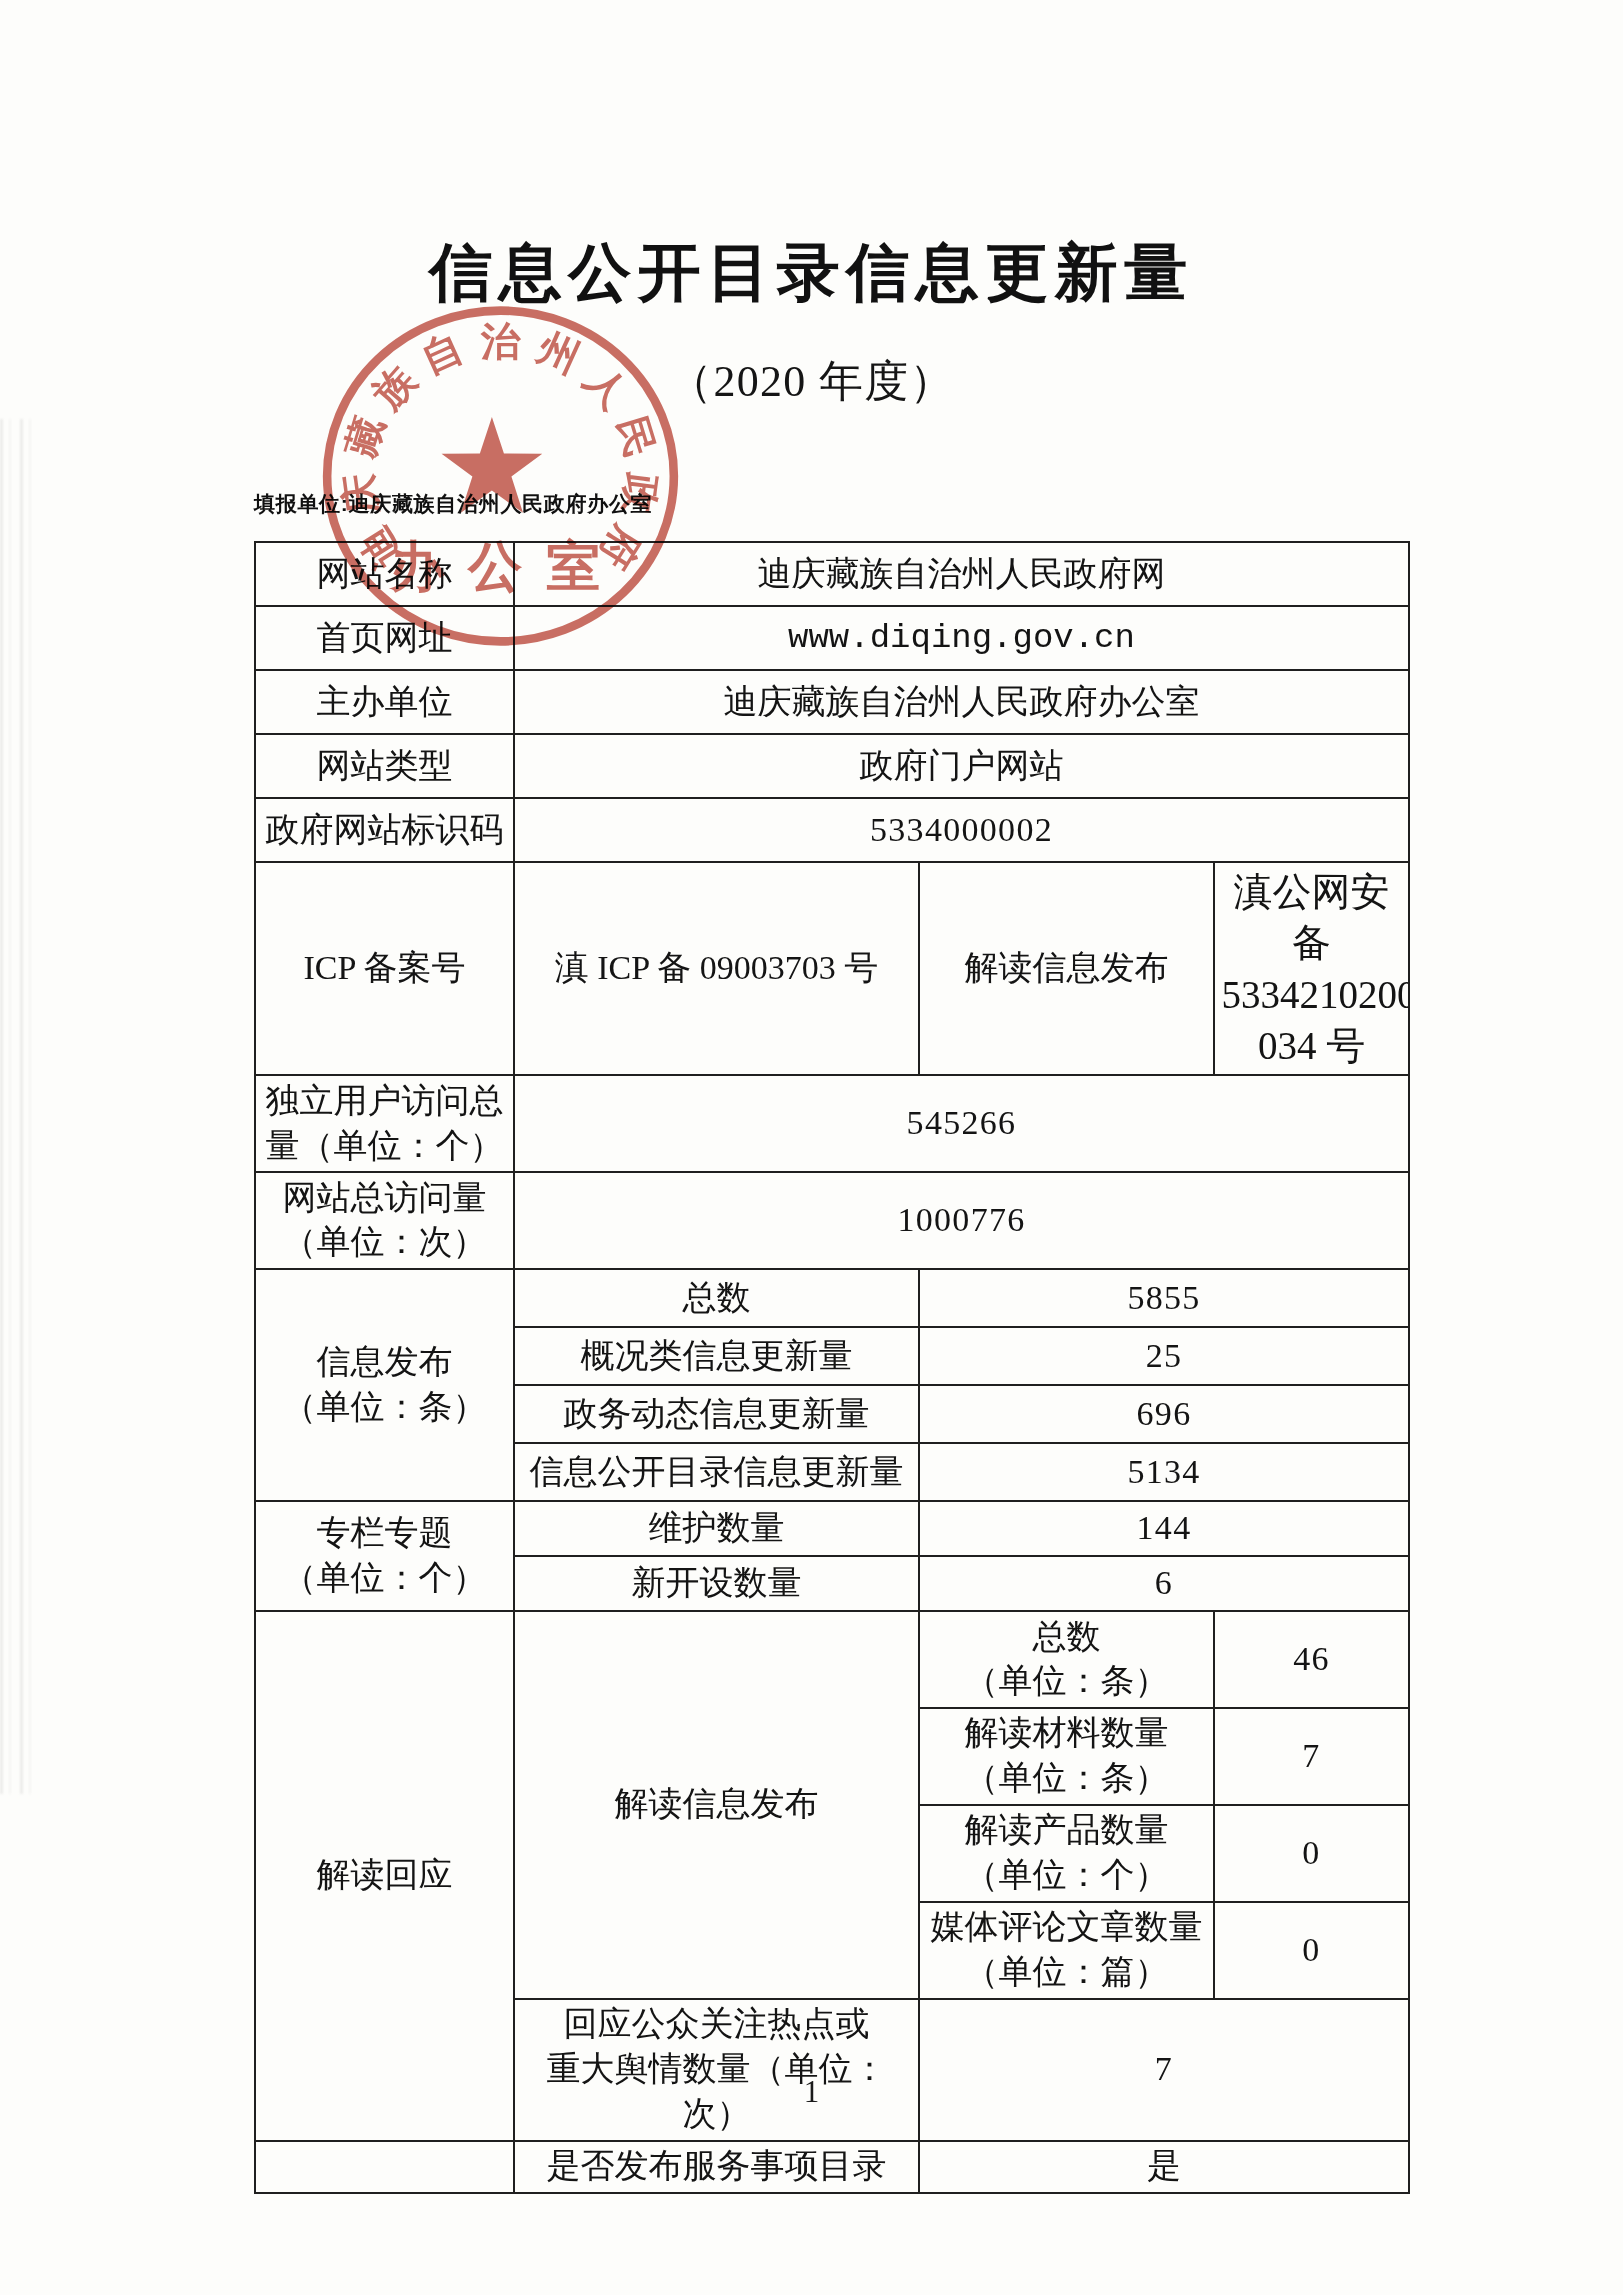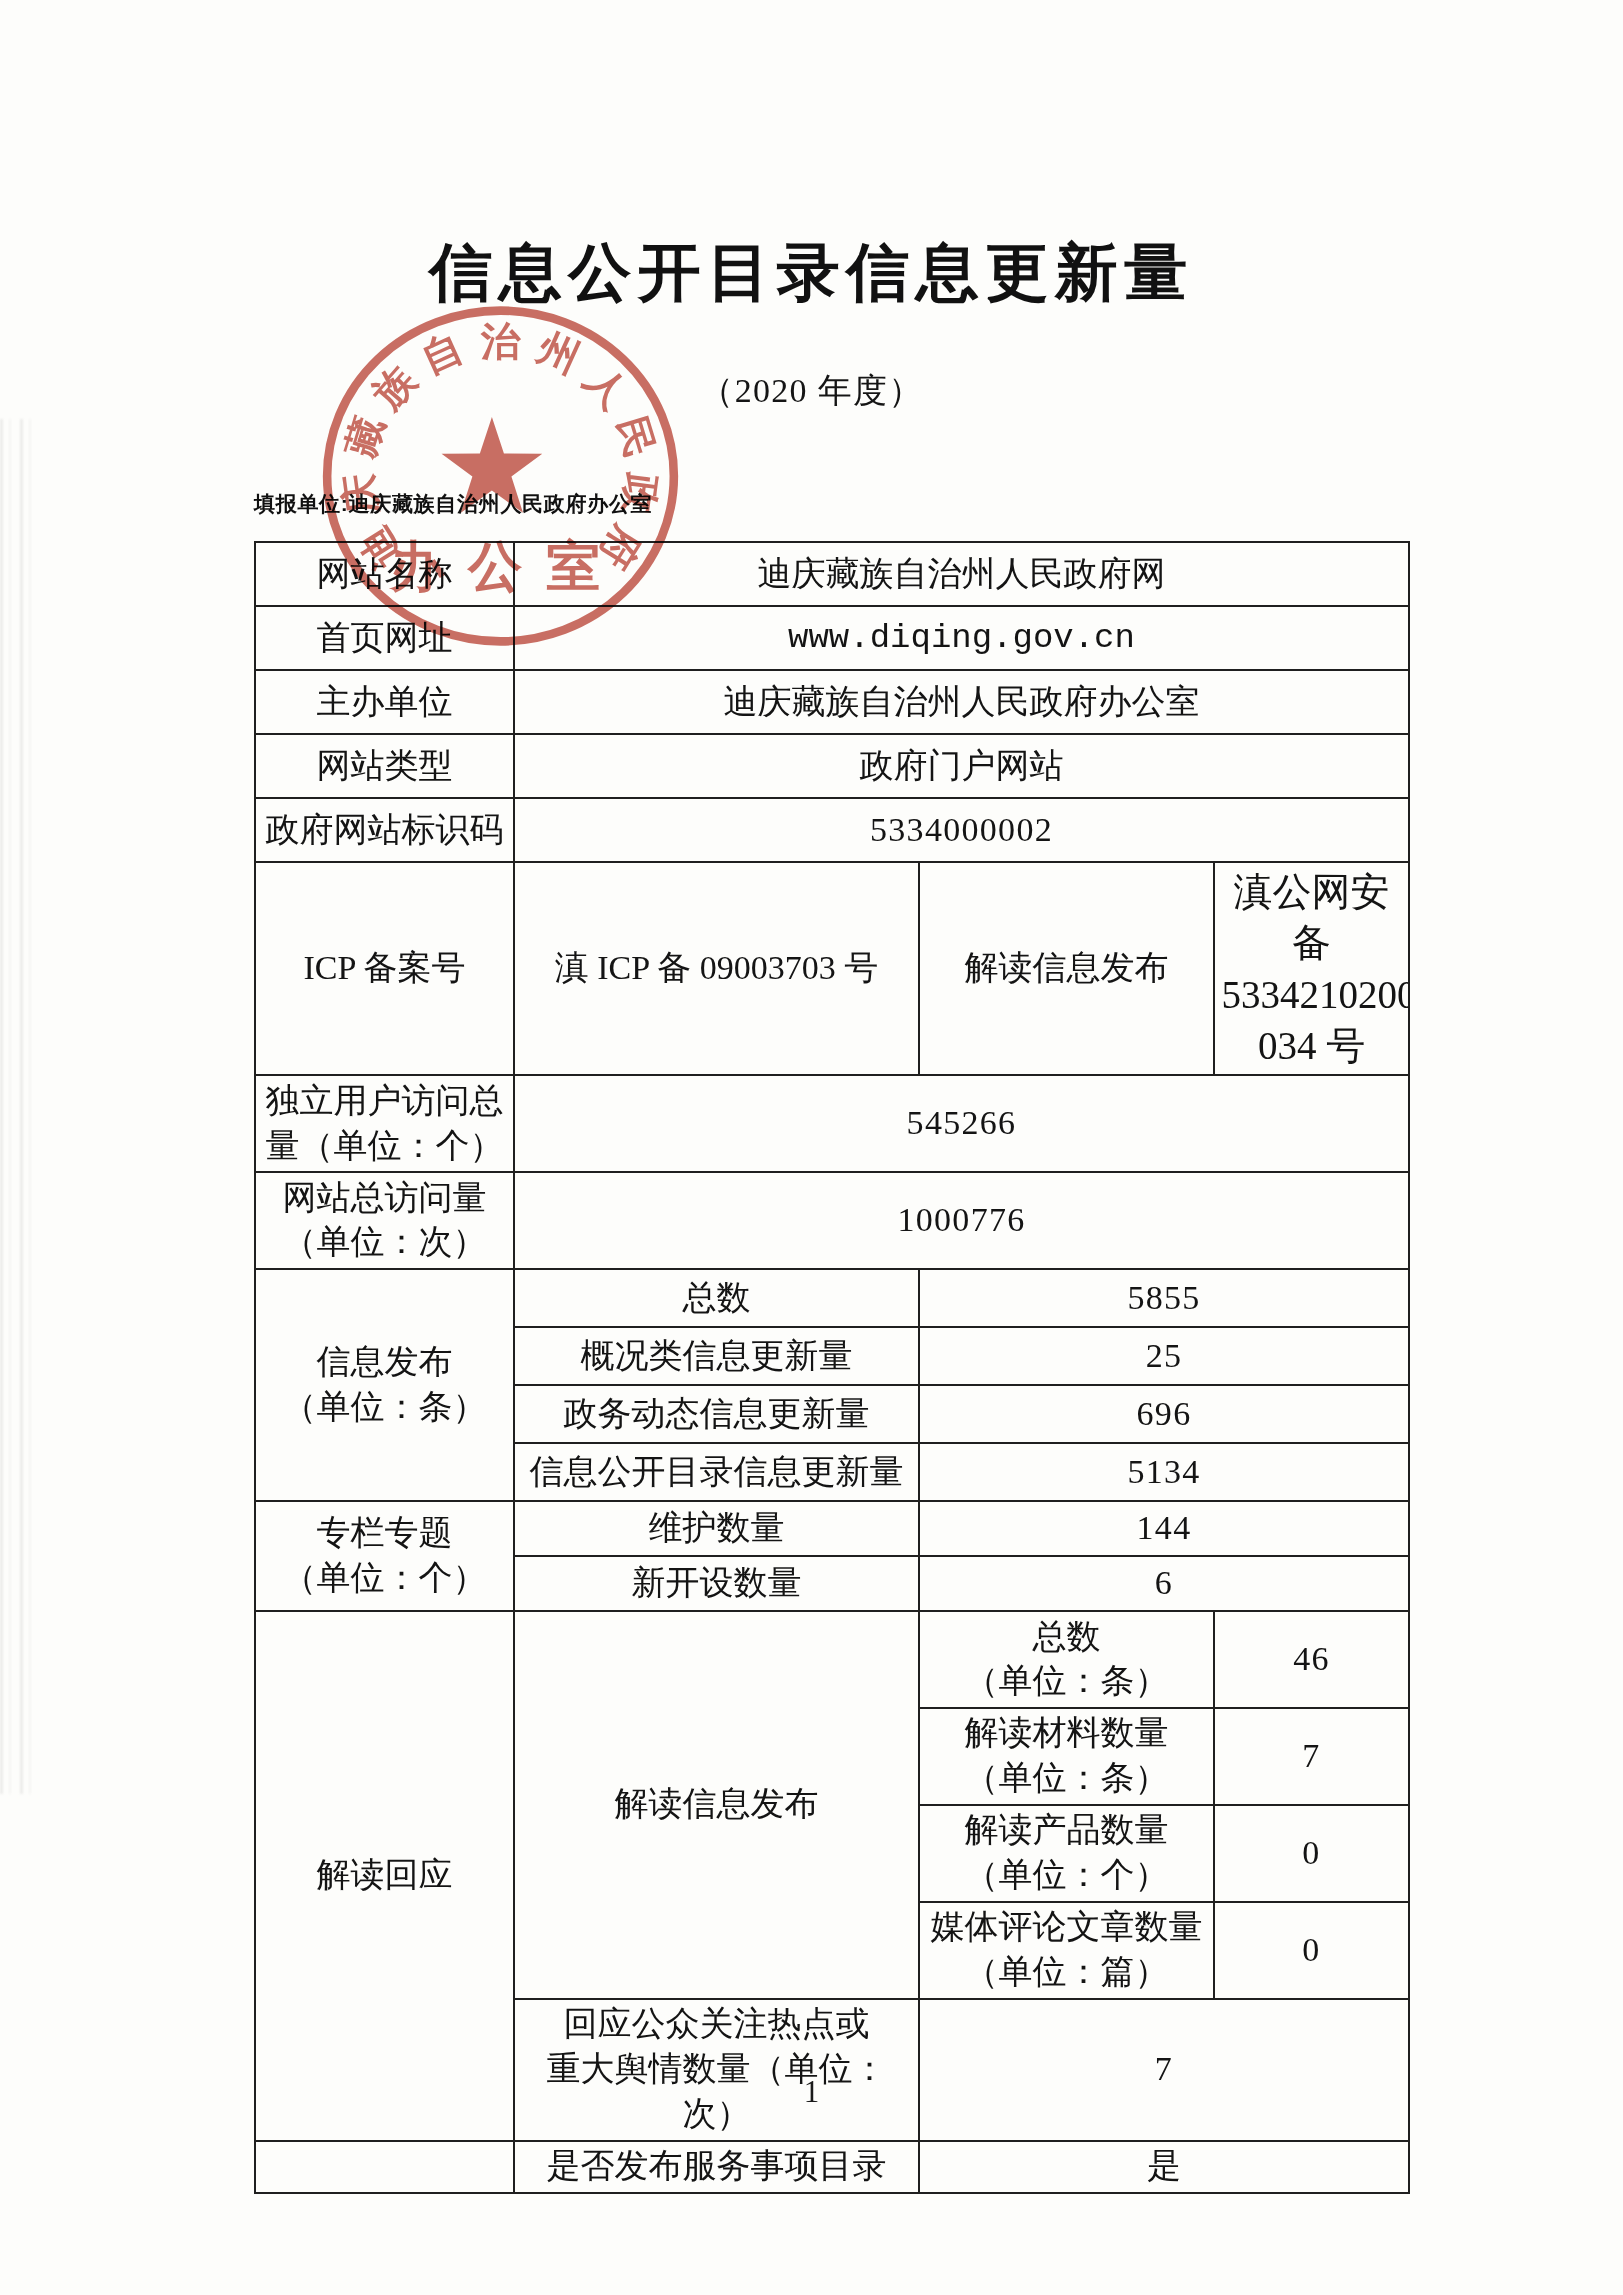--- a/index.html
+++ b/index.html
@@ -22,21 +22,21 @@
     filter: blur(1.3px);
   }
   .title {
     position: absolute; top: 230px; left: 0; width: 100%;
     margin: 0; text-align: center;
     font-family: "Liberation Sans", sans-serif;
     font-weight: 900; font-size: 63px; letter-spacing: 6.5px; color: #111;
   }
   .subtitle {
     position: absolute; top: 352px; left: 0; width: 100%;
-    text-align: center; font-size: 34px; color: #151515; letter-spacing: 1.3px; margin-top: 16px;
+    text-align: center; font-size: 44px; color: #151515; letter-spacing: 1.3px;
   }
   .report-unit {
     position: absolute; top: 490px; left: 254px;
     font-family: "Liberation Sans", sans-serif;
     font-weight: 700; font-size: 21px; color: #101010; letter-spacing: 0.7px;
   }
   table.report {
     position: absolute; top: 541px; left: 254px;
     width: 1153px; table-layout: fixed; border-collapse: collapse;
   }

